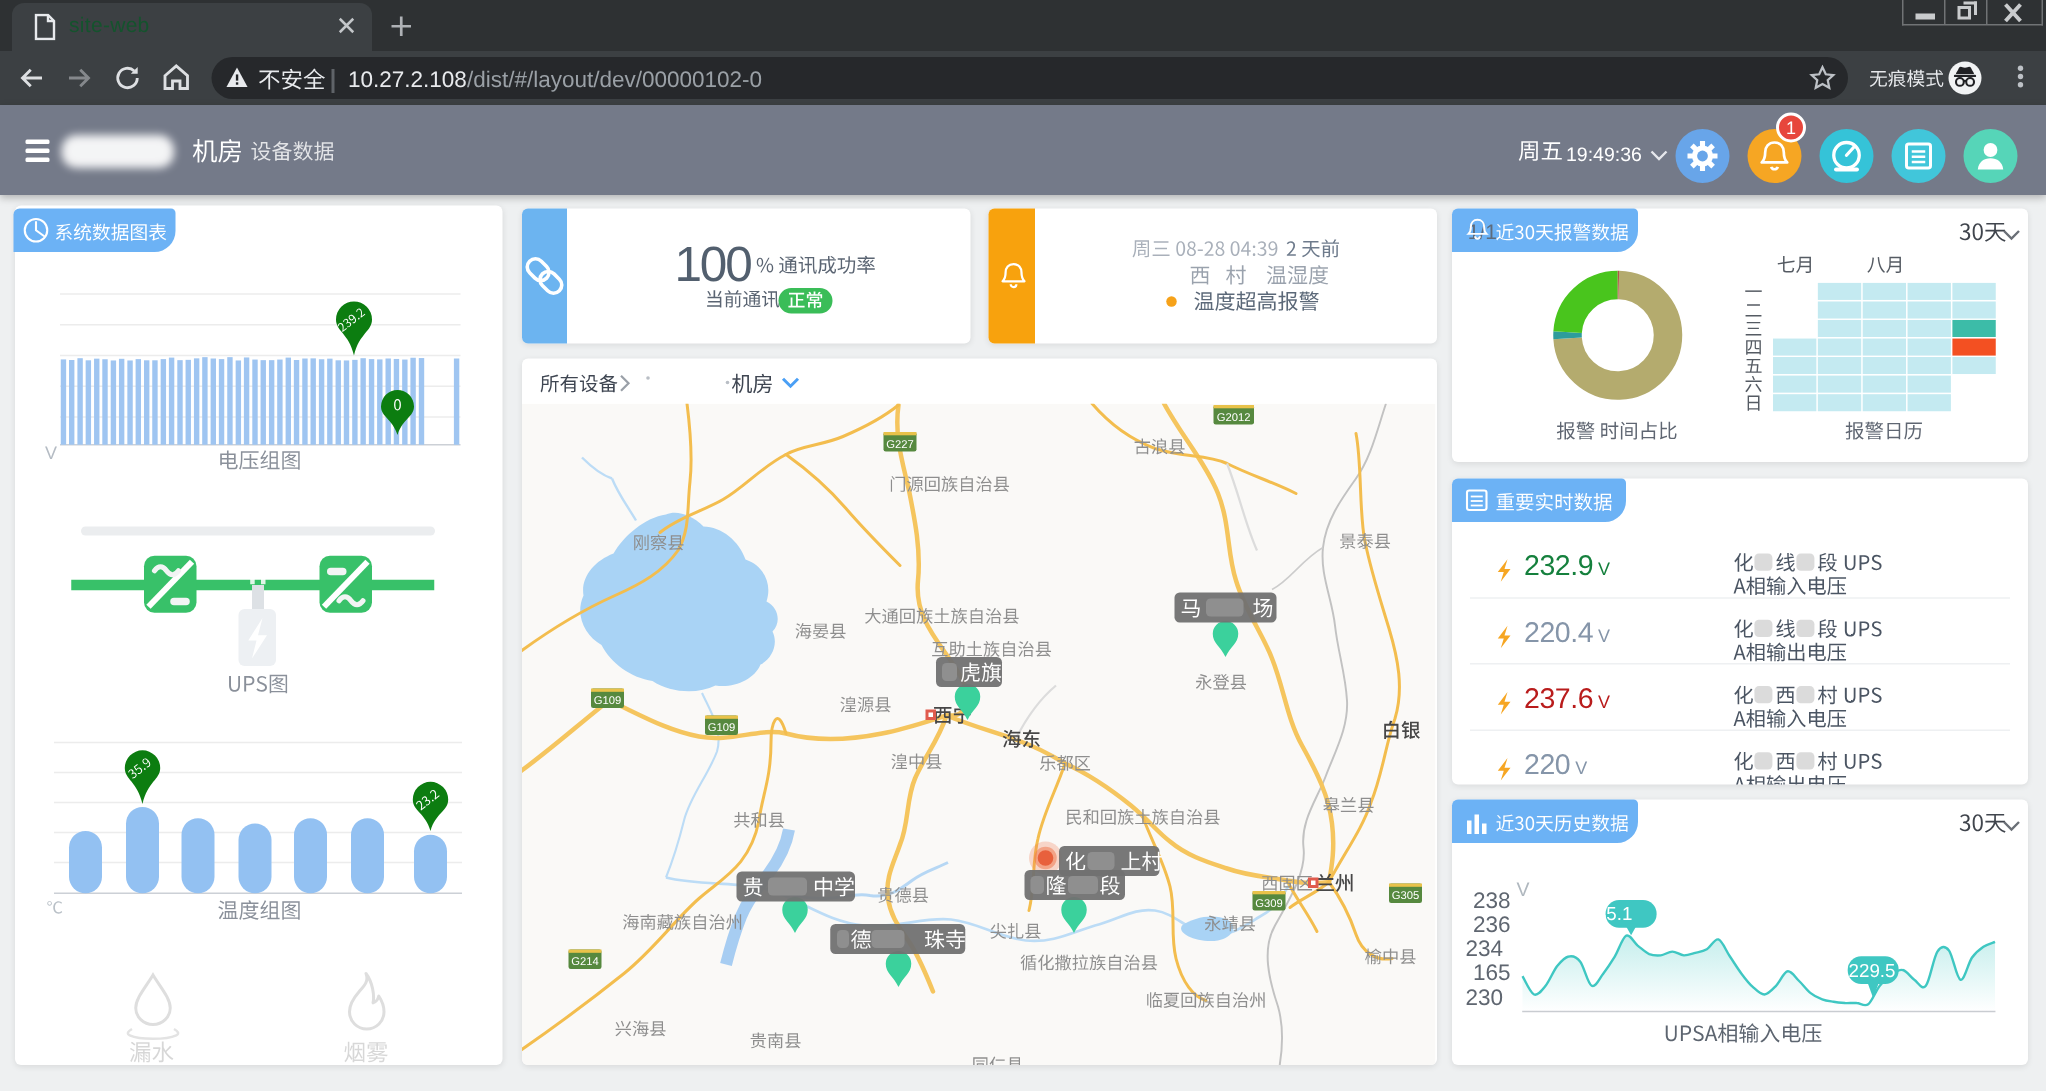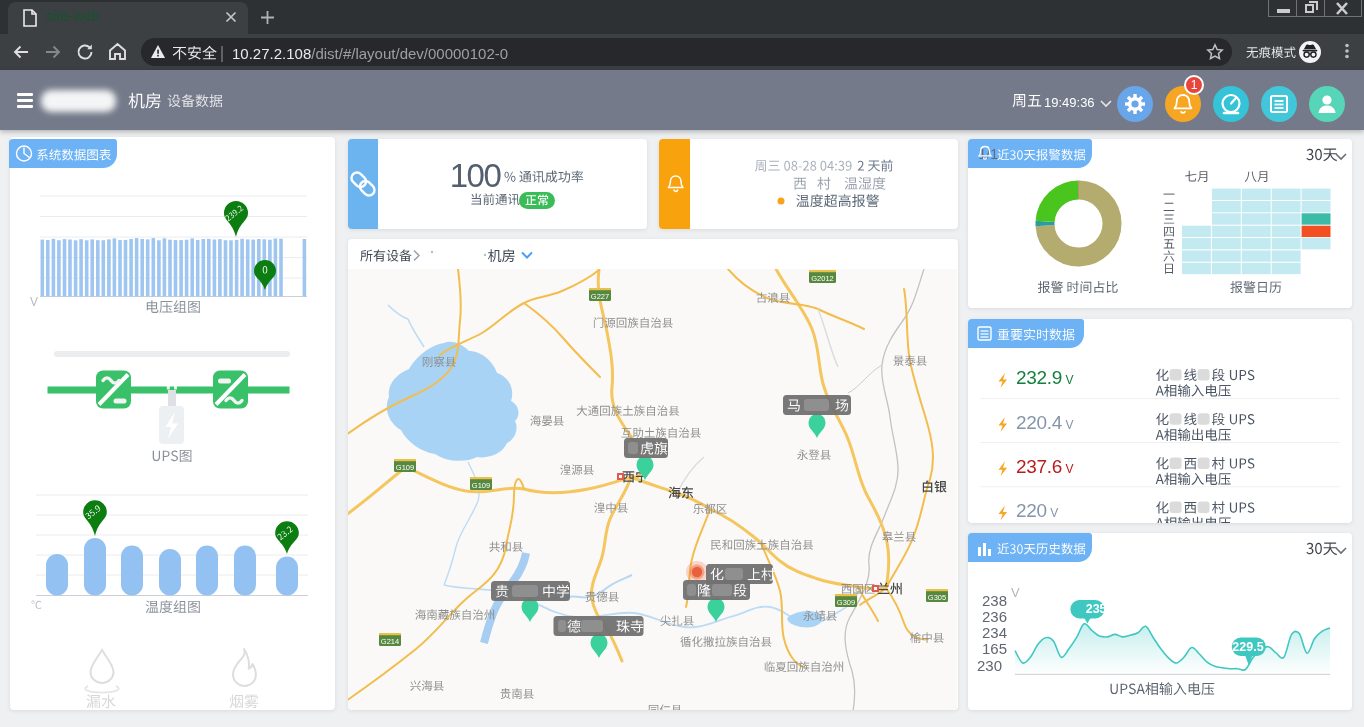--- a/index.html
+++ b/index.html
@@ -154,21 +154,21 @@
     <div class="abs" style="left:348px;top:139px;width:30px;height:90px;background:#6cb4f0;border-radius:4px 0 0 4px"></div>
     <div class="abs" style="left:659px;top:139px;width:31px;height:90px;background:#f8a20d;border-radius:4px 0 0 4px"></div>
     <div class="abs" style="left:430px;top:157px;width:90px;text-align:center;font-size:33px;letter-spacing:-1.5px;color:#525f6e">100</div>
     <div class="abs" style="left:976px;top:146px;width:22px;text-align:right;font-size:14px;color:#5d6b7c">1/1</div>
     <div class="abs" style="left:1016px;top:368px;font-size:19px;line-height:19px;letter-spacing:-.3px;color:#15803d">232.9<span style="font-size:12px;letter-spacing:0"> V</span></div>
     <div class="abs" style="left:1016px;top:413px;font-size:19px;line-height:19px;letter-spacing:-.3px;color:#8595a9">220.4<span style="font-size:12px;letter-spacing:0"> V</span></div>
     <div class="abs" style="left:1016px;top:457px;font-size:19px;line-height:19px;letter-spacing:-.3px;color:#b91c1c">237.6<span style="font-size:12px;letter-spacing:0"> V</span></div>
     <div class="abs" style="left:1016px;top:501px;font-size:19px;line-height:19px;letter-spacing:-.3px;color:#8595a9">220<span style="font-size:12px;letter-spacing:0"> V</span></div>
     <div class="abs" style="left:977px;top:592px;width:30px;text-align:right;font-size:15px;color:#5f6670">238</div>
     <div class="abs" style="left:977px;top:608px;width:30px;text-align:right;font-size:15px;color:#5f6670">236</div>
-    <div class="abs" style="left:977px;top:624px;width:30px;text-align:right;font-size:15px;color:#5f6670">234</div>
+    <div class="abs" style="left:977px;top:624px;width:30px;font-size:15px;color:#5f6670">234</div>
     <div class="abs" style="left:977px;top:640px;width:30px;text-align:right;font-size:15px;color:#5f6670">165</div>
     <div class="abs" style="left:977px;top:657px;width:30px;font-size:15px;color:#5f6670">230</div>
     <div class="abs" style="left:1011px;top:585px;font-size:13px;color:#b0b8bf">V</div>
     <div class="abs" style="left:30px;top:295px;font-size:12px;color:#b5bcc4">V</div>
     <svg class="abs" style="left:0;top:0;pointer-events:none" width="1364" height="727" viewBox="0 0 1364 727">
       <defs>
         <clipPath id="rtclip">
           <rect x="968" y="319" width="384" height="204" rx="4"></rect>
         </clipPath>
         <linearGradient id="histfill" x1="0" y1="0" x2="0" y2="1">
@@ -408,22 +408,22 @@
       </g>
       <line x1="1014.8" y1="674.3" x2="1330.3" y2="674.3" stroke="#c9ccd1" stroke-width="1"></line>
       <path d="M1015.0,650.7C1016.3,652.8 1020.1,661.9 1022.7,663.0C1025.2,664.0 1027.8,660.4 1030.4,657.2C1032.9,654.1 1035.5,647.5 1038.0,644.2C1040.6,641.0 1043.2,638.2 1045.7,637.7C1048.3,637.1 1050.9,637.7 1053.4,641.0C1056.0,644.2 1058.5,655.9 1061.1,657.2C1063.7,658.6 1066.2,652.4 1068.8,649.1C1071.3,645.8 1073.9,641.9 1076.5,637.7C1079.0,633.5 1081.6,625.1 1084.1,623.8C1086.7,622.6 1089.3,628.3 1091.8,630.4C1094.4,632.4 1097.0,635.0 1099.5,636.1C1102.1,637.1 1104.6,637.1 1107.2,636.9C1109.8,636.6 1112.3,634.4 1114.9,634.4C1117.4,634.4 1120.0,636.7 1122.6,636.9C1125.1,637.0 1127.7,635.9 1130.2,635.2C1132.8,634.6 1135.4,634.3 1137.9,632.8C1140.5,631.3 1143.0,625.5 1145.6,626.3C1148.2,627.1 1150.7,633.9 1153.3,637.7C1155.9,641.5 1158.4,645.7 1161.0,649.1C1163.5,652.5 1166.1,655.8 1168.7,658.1C1171.2,660.4 1173.8,663.1 1176.3,663.0C1178.9,662.8 1181.5,659.8 1184.0,657.2C1186.6,654.7 1189.1,648.0 1191.7,647.5C1194.3,646.9 1196.8,651.5 1199.4,654.0C1202.0,656.4 1204.5,660.1 1207.1,662.1C1209.6,664.2 1212.2,665.3 1214.8,666.2C1217.3,667.2 1219.9,667.4 1222.4,667.8C1225.0,668.3 1227.6,668.5 1230.1,668.7C1232.7,668.8 1235.2,668.5 1237.8,668.7C1240.4,668.8 1242.9,671.4 1245.5,669.5C1248.0,667.6 1250.6,660.5 1253.2,657.2C1255.7,654.0 1258.3,651.7 1260.9,649.9C1263.4,648.1 1266.0,646.1 1268.5,646.7C1271.1,647.2 1273.7,651.4 1276.2,653.2C1278.8,654.9 1281.3,660.4 1283.9,657.2C1286.5,654.1 1289.0,638.4 1291.6,634.4C1294.1,630.5 1296.7,630.5 1299.3,633.6C1301.8,636.7 1304.4,652.4 1307.0,653.2C1309.5,654.0 1312.1,642.2 1314.6,638.5C1317.2,634.8 1319.8,632.9 1322.3,631.2C1324.9,629.4 1328.7,628.5 1330.0,627.9L1330,674.3L1015,674.3Z" fill="url(#histfill)"></path>
       <path d="M1015.0,650.7C1016.3,652.8 1020.1,661.9 1022.7,663.0C1025.2,664.0 1027.8,660.4 1030.4,657.2C1032.9,654.1 1035.5,647.5 1038.0,644.2C1040.6,641.0 1043.2,638.2 1045.7,637.7C1048.3,637.1 1050.9,637.7 1053.4,641.0C1056.0,644.2 1058.5,655.9 1061.1,657.2C1063.7,658.6 1066.2,652.4 1068.8,649.1C1071.3,645.8 1073.9,641.9 1076.5,637.7C1079.0,633.5 1081.6,625.1 1084.1,623.8C1086.7,622.6 1089.3,628.3 1091.8,630.4C1094.4,632.4 1097.0,635.0 1099.5,636.1C1102.1,637.1 1104.6,637.1 1107.2,636.9C1109.8,636.6 1112.3,634.4 1114.9,634.4C1117.4,634.4 1120.0,636.7 1122.6,636.9C1125.1,637.0 1127.7,635.9 1130.2,635.2C1132.8,634.6 1135.4,634.3 1137.9,632.8C1140.5,631.3 1143.0,625.5 1145.6,626.3C1148.2,627.1 1150.7,633.9 1153.3,637.7C1155.9,641.5 1158.4,645.7 1161.0,649.1C1163.5,652.5 1166.1,655.8 1168.7,658.1C1171.2,660.4 1173.8,663.1 1176.3,663.0C1178.9,662.8 1181.5,659.8 1184.0,657.2C1186.6,654.7 1189.1,648.0 1191.7,647.5C1194.3,646.9 1196.8,651.5 1199.4,654.0C1202.0,656.4 1204.5,660.1 1207.1,662.1C1209.6,664.2 1212.2,665.3 1214.8,666.2C1217.3,667.2 1219.9,667.4 1222.4,667.8C1225.0,668.3 1227.6,668.5 1230.1,668.7C1232.7,668.8 1235.2,668.5 1237.8,668.7C1240.4,668.8 1242.9,671.4 1245.5,669.5C1248.0,667.6 1250.6,660.5 1253.2,657.2C1255.7,654.0 1258.3,651.7 1260.9,649.9C1263.4,648.1 1266.0,646.1 1268.5,646.7C1271.1,647.2 1273.7,651.4 1276.2,653.2C1278.8,654.9 1281.3,660.4 1283.9,657.2C1286.5,654.1 1289.0,638.4 1291.6,634.4C1294.1,630.5 1296.7,630.5 1299.3,633.6C1301.8,636.7 1304.4,652.4 1307.0,653.2C1309.5,654.0 1312.1,642.2 1314.6,638.5C1317.2,634.8 1319.8,632.9 1322.3,631.2C1324.9,629.4 1328.7,628.5 1330.0,627.9" fill="none" stroke="#3fc7c2" stroke-width="1.6"></path>
       <rect x="1070.4" y="600" width="34" height="18.5" rx="9" fill="#3fc7c2"></rect>
       <path d="M1082.9,615.5 L1087.4,623.5 L1091.9,615.5 Z" fill="#3fc7c2"></path>
       <rect x="1231.8" y="637.5" width="34" height="18.5" rx="9" fill="#3fc7c2"></rect>
       <path d="M1244.3,653 L1248.8,665.5 L1253.3,653 Z" fill="#3fc7c2"></path>
       <path transform="translate(1109.1,694.0)" fill="#5d6570" d="M5.1 0.2C7.1 0.2 8.7 -0.9 8.7 -4.2L8.7 -10.3L7.5 -10.3L7.5 -4.2C7.5 -1.7 6.4 -1 5.1 -1C3.7 -1 2.7 -1.7 2.7 -4.2L2.7 -10.3L1.4 -10.3L1.4 -4.2C1.4 -0.9 3 0.2 5.1 0.2ZM11.5 0L12.8 0L12.8 -4.1L14.5 -4.1C16.7 -4.1 18.3 -5.1 18.3 -7.3C18.3 -9.5 16.7 -10.3 14.4 -10.3L11.5 -10.3ZM12.8 -5.1L12.8 -9.2L14.3 -9.2C16.1 -9.2 17 -8.8 17 -7.3C17 -5.8 16.1 -5.1 14.3 -5.1ZM23.2 0.2C25.4 0.2 26.7 -1.1 26.7 -2.7C26.7 -4.3 25.8 -5 24.6 -5.5L23.1 -6.1C22.3 -6.4 21.4 -6.8 21.4 -7.8C21.4 -8.7 22.2 -9.3 23.3 -9.3C24.3 -9.3 25 -8.9 25.7 -8.4L26.3 -9.2C25.6 -9.9 24.6 -10.4 23.3 -10.4C21.5 -10.4 20.1 -9.3 20.1 -7.7C20.1 -6.2 21.2 -5.5 22.2 -5.1L23.7 -4.5C24.6 -4 25.4 -3.7 25.4 -2.6C25.4 -1.6 24.6 -1 23.2 -1C22.2 -1 21.1 -1.5 20.4 -2.2L19.6 -1.3C20.5 -0.4 21.8 0.2 23.2 0.2ZM27.4 0L28.7 0L29.7 -3.1L33.4 -3.1L34.4 0L35.8 0L32.3 -10.3L30.8 -10.3ZM30 -4.2L30.5 -5.7C30.8 -6.9 31.2 -8 31.5 -9.2L31.6 -9.2C31.9 -8 32.2 -6.9 32.6 -5.7L33.1 -4.2ZM43.5 -6.6L47.7 -6.6L47.7 -4.2L43.5 -4.2ZM43.5 -7.6L43.5 -9.9L47.7 -9.9L47.7 -7.6ZM43.5 -3.2L47.7 -3.2L47.7 -0.8L43.5 -0.8ZM42.4 -10.9L42.4 1L43.5 1L43.5 0.2L47.7 0.2L47.7 1L48.8 1L48.8 -10.9ZM38.8 -11.8L38.8 -8.8L36.5 -8.8L36.5 -7.8L38.7 -7.8C38.2 -5.8 37.2 -3.6 36.2 -2.5C36.4 -2.2 36.7 -1.8 36.8 -1.5C37.5 -2.5 38.3 -4 38.8 -5.6L38.8 1.1L39.8 1.1L39.8 -5.3C40.4 -4.6 41 -3.7 41.3 -3.3L41.9 -4.1C41.6 -4.5 40.3 -6 39.8 -6.5L39.8 -7.8L41.8 -7.8L41.8 -8.8L39.8 -8.8L39.8 -11.8ZM60.1 -6.3L60.1 -1.2L60.9 -1.2L60.9 -6.3ZM61.9 -6.8L61.9 -0.1C61.9 0.1 61.8 0.1 61.7 0.1C61.5 0.1 60.9 0.1 60.3 0.1C60.4 0.4 60.5 0.8 60.5 1C61.4 1 61.9 1 62.3 0.8C62.6 0.7 62.7 0.4 62.7 -0.1L62.7 -6.8ZM50.8 -4.6C50.9 -4.7 51.3 -4.8 51.8 -4.8L52.9 -4.8L52.9 -2.9C51.9 -2.7 51.1 -2.5 50.4 -2.3L50.6 -1.3L52.9 -1.9L52.9 1.1L53.8 1.1L53.8 -2.2L55 -2.5L54.9 -3.3L53.8 -3.1L53.8 -4.8L54.9 -4.8L54.9 -5.8L53.8 -5.8L53.8 -7.9L52.9 -7.9L52.9 -5.8L51.7 -5.8C52 -6.8 52.4 -7.9 52.7 -9.1L54.9 -9.1L54.9 -10.1L52.8 -10.1C53 -10.6 53 -11.1 53.1 -11.6L52.1 -11.7C52.1 -11.2 52 -10.6 51.9 -10.1L50.5 -10.1L50.5 -9.1L51.7 -9.1C51.5 -8 51.2 -7 51.1 -6.7C50.9 -6 50.7 -5.6 50.5 -5.5C50.6 -5.3 50.8 -4.8 50.8 -4.6ZM59 -11.8C58.1 -10.3 56.4 -8.9 54.7 -8.2C54.9 -8 55.2 -7.6 55.4 -7.4C55.7 -7.6 56.1 -7.8 56.5 -8L56.5 -7.4L61.7 -7.4L61.7 -8.1C62 -7.9 62.4 -7.7 62.8 -7.5C62.9 -7.8 63.2 -8.1 63.4 -8.3C62 -9 60.6 -9.8 59.6 -11L59.9 -11.4ZM56.9 -8.3C57.7 -8.9 58.4 -9.6 59 -10.3C59.8 -9.5 60.5 -8.9 61.4 -8.3ZM58.4 -5.7L58.4 -4.6L56.5 -4.6L56.5 -5.7ZM55.6 -6.5L55.6 1.1L56.5 1.1L56.5 -1.8L58.4 -1.8L58.4 0C58.4 0.1 58.4 0.2 58.3 0.2C58.1 0.2 57.8 0.2 57.3 0.2C57.5 0.4 57.6 0.8 57.6 1C58.2 1 58.6 1 58.9 0.9C59.2 0.7 59.3 0.5 59.3 0L59.3 -6.5ZM56.5 -3.8L58.4 -3.8L58.4 -2.6L56.5 -2.6ZM67.9 -10.6C68.9 -9.9 69.6 -9.1 70.2 -8.3C69.3 -4.3 67.5 -1.4 64.4 0.2C64.7 0.4 65.2 0.8 65.4 1C68.2 -0.6 70 -3.2 71 -6.9C72.6 -4 73.6 -0.8 76.8 1C76.8 0.6 77.1 0.1 77.3 -0.2C72.6 -3 73.1 -8.3 68.6 -11.5ZM84.1 -5.7L84.1 -3.7L80.7 -3.7L80.7 -5.7ZM85.2 -5.7L88.8 -5.7L88.8 -3.7L85.2 -3.7ZM84.1 -6.7L80.7 -6.7L80.7 -8.7L84.1 -8.7ZM85.2 -6.7L85.2 -8.7L88.8 -8.7L88.8 -6.7ZM79.6 -9.7L79.6 -1.8L80.7 -1.8L80.7 -2.7L84.1 -2.7L84.1 -1.2C84.1 0.4 84.6 0.9 86.2 0.9C86.5 0.9 88.9 0.9 89.3 0.9C90.8 0.9 91.1 0.1 91.3 -2C91 -2.1 90.5 -2.3 90.2 -2.5C90.1 -0.6 90 -0.2 89.2 -0.2C88.7 -0.2 86.7 -0.2 86.2 -0.2C85.4 -0.2 85.2 -0.4 85.2 -1.2L85.2 -2.7L89.9 -2.7L89.9 -9.7L85.2 -9.7L85.2 -11.7L84.1 -11.7L84.1 -9.7ZM101.4 -3.8C102.1 -3.1 103 -2.2 103.4 -1.6L104.2 -2.2C103.8 -2.8 102.9 -3.7 102.2 -4.3ZM93.4 -11.1L93.4 -6.6C93.4 -4.4 93.3 -1.5 92.3 0.5C92.5 0.6 92.9 1 93.1 1.1C94.3 -1.1 94.4 -4.3 94.4 -6.6L94.4 -10.1L105.2 -10.1L105.2 -11.1ZM99.2 -9.3L99.2 -6.3L95.4 -6.3L95.4 -5.3L99.2 -5.3L99.2 -0.5L94.5 -0.5L94.5 0.5L105.1 0.5L105.1 -0.5L100.3 -0.5L100.3 -5.3L104.5 -5.3L104.5 -6.3L100.3 -6.3L100.3 -9.3Z"></path>
     </svg>
-    <div class="abs" style="left:1057px;top:602px;width:60px;text-align:right;font-size:12.5px;font-weight:bold;color:#fff">235.1</div>
-    <div class="abs" style="left:1218px;top:639.5px;width:60px;text-align:center;font-size:12.5px;font-weight:bold;color:#fff">229.5</div>
+    <div class="abs" style="left:1057px;top:602px;width:60px;text-align:left;font-size:12.5px;font-weight:normal;color:#fff">235.1</div>
+    <div class="abs" style="left:1218px;top:639.5px;width:60px;text-align:center;font-size:12.5px;font-weight:normal;color:#fff">229.5</div>
     <div class="abs" style="left:348px;top:269px;width:610px;height:441px;border-radius:0 0 4px 4px;overflow:hidden"><svg width="609" height="442" viewBox="0 0 609 442">
         <rect width="609" height="442" fill="#faf9f7"></rect>
         <path d="M576,0 C570,18 566,36 556,50 C546,64 536,78 534,96 C532,114 540,130 542,148 C544,166 549,180 550,198 C551,216 542,232 536,248 C530,264 519,278 521,296 C523,312 512,330 502,348 C493,364 498,384 504,402 C508,416 507,430 505,442" fill="none" stroke="#c2c2c2" stroke-width="1.3"></path>
         <path d="M534,96 C520,104 512,118 500,124" fill="none" stroke="#cccccc" stroke-width="1"></path>
         <path d="M96,74 C82,76 68,88 61,100 C48,105 39,116 41,128 C35,141 42,155 53,161 C59,173 73,183 87,185 C99,193 117,194 129,188 C141,190 155,184 159,174 C167,170 171,160 167,152 C173,146 171,136 163,132 C167,120 161,108 149,104 C145,92 133,82 121,82 C113,74 103,71 96,74 Z" fill="#a9d3f5"></path>
         <path d="M60,50 C64,60 70,68 76,78 M40,36 C48,44 54,48 60,50" fill="none" stroke="#bcdcf6" stroke-width="1.6"></path>
         <path d="M96,316 C120,322 150,318 170,326 C190,334 206,346 228,348 C250,350 268,342 286,344 C304,346 318,356 336,358 C354,360 368,352 382,348 C398,344 408,336 422,338 C436,340 444,352 458,354 C472,356 482,348 492,342 C504,336 508,326 512,320" fill="none" stroke="#bcdcf6" stroke-width="1.8"></path>
         <path d="M440,348 C448,342 462,340 470,344 C478,348 474,356 464,358 C452,360 436,354 440,348Z" fill="#a9d3f5"></path>
         <path d="M120,193 C126,206 134,218 130,232 C124,248 112,262 108,278 C104,294 100,306 96,316" fill="none" stroke="#bcdcf6" stroke-width="1.4"></path>
         <path d="M178,284 C176,296 170,306 164,314 C156,324 150,332 146,342 C142,352 139,362 136,374" fill="none" stroke="#a7cdf2" stroke-width="8"></path>

